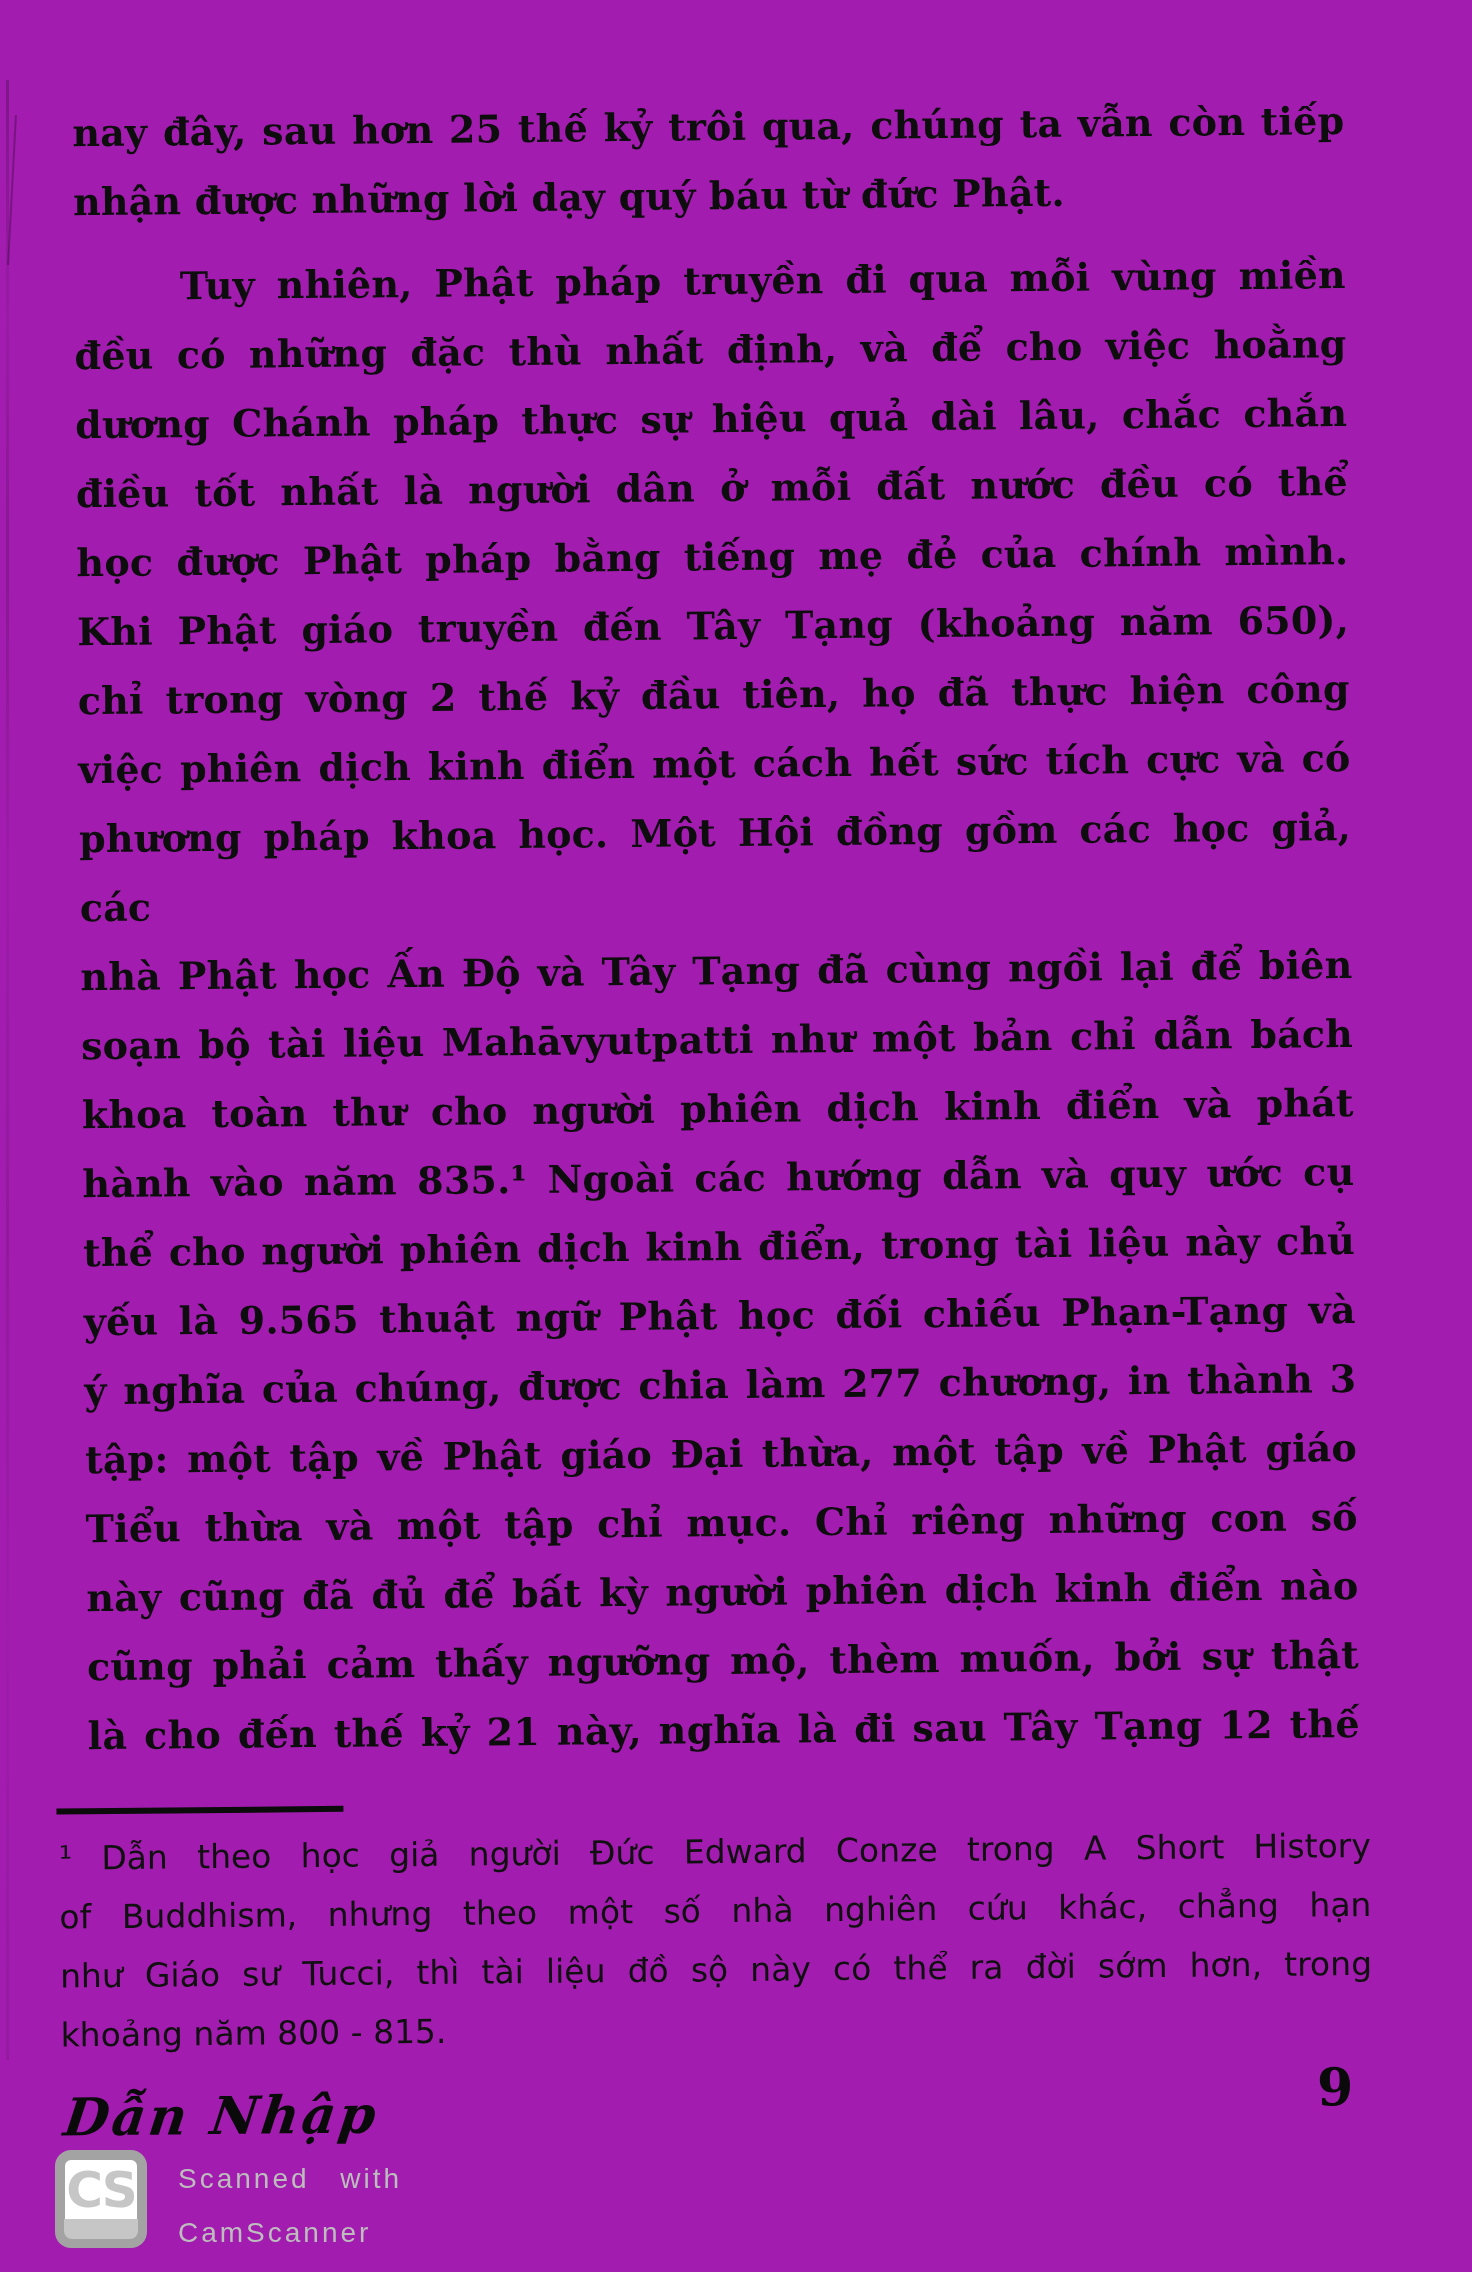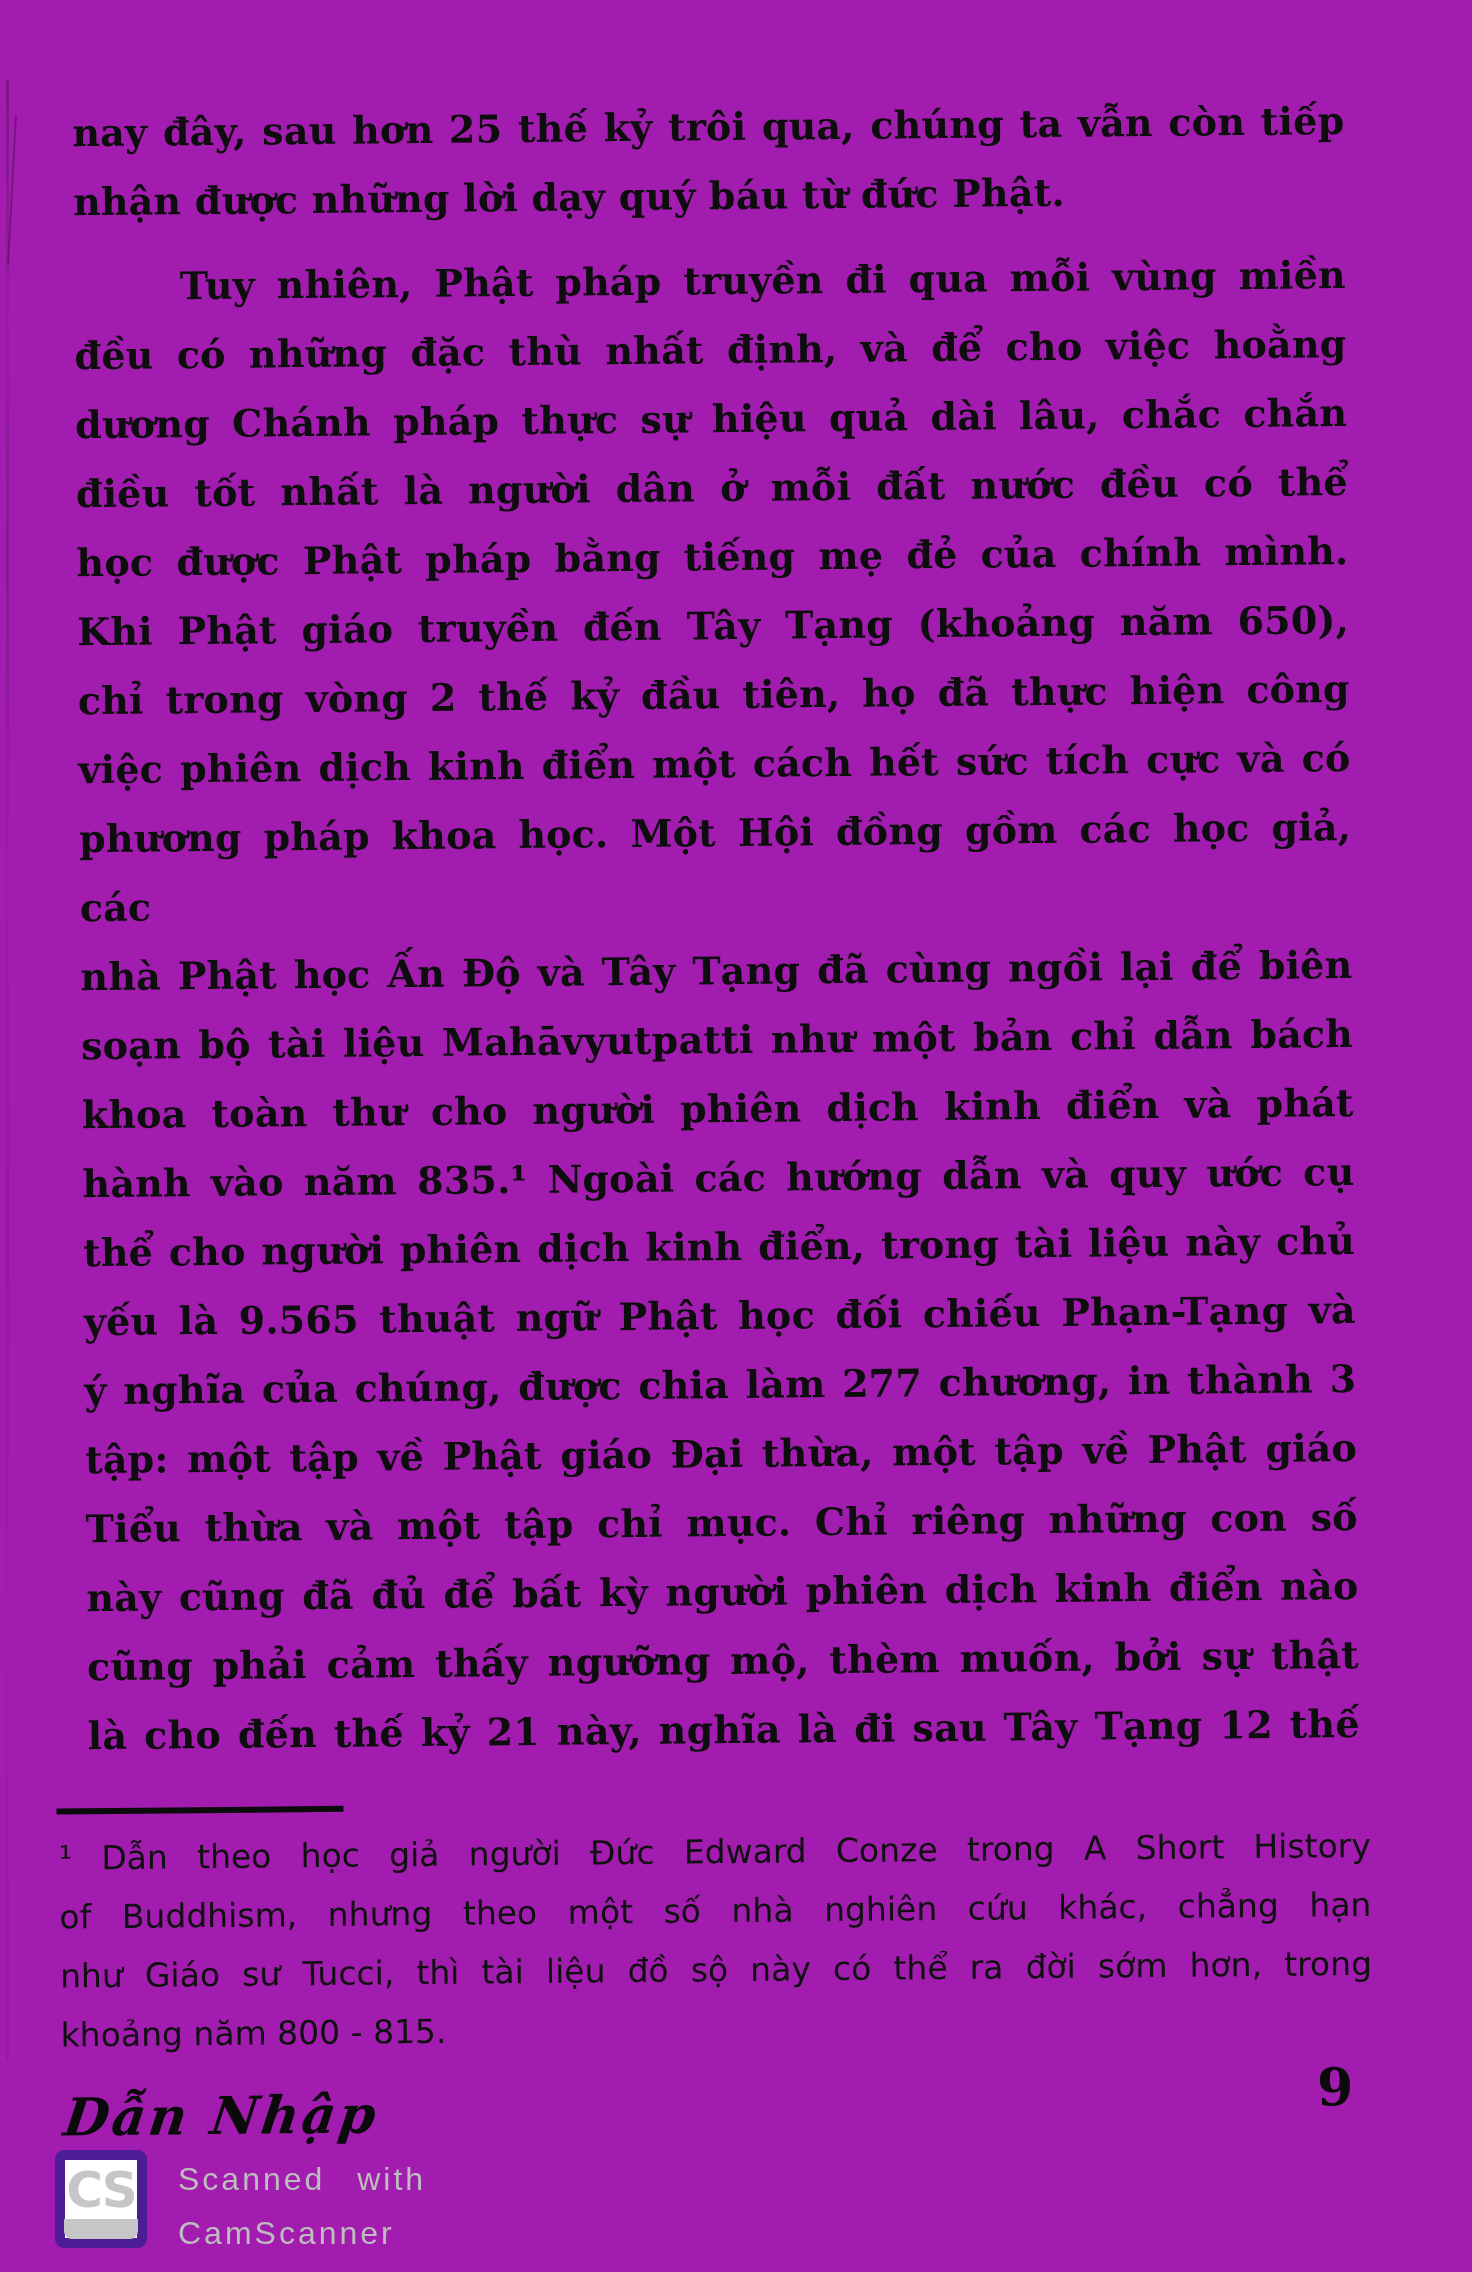--- a/index.html
+++ b/index.html
@@ -62,38 +62,38 @@
     color:#0a0a0a;
   }
   .page-number{
     position:absolute;left:1308px;top:2062px;
     font-size:52px;font-weight:bold;color:#0a0a0a;
   }
   
   .watermark{position:absolute;left:0;top:0;width:100%;height:100%;pointer-events:none;}
   .cs-logo{
     position:absolute;left:55px;top:2150px;width:92px;height:98px;
-    border:10px solid #4c1d95;border-radius:9px;
+    border:10px solid #a3a3a3;border-radius:16px;
     background:#fff;box-sizing:border-box;
   }
   .cs-text{
     position:absolute;left:0;right:0;top:2px;
     text-align:center;
     font-family:"DejaVu Sans", sans-serif;
     font-weight:bold;font-size:50px;line-height:56px;
     color:#c6c6c6;letter-spacing:-2px;
   }
   .cs-bar{
     position:absolute;left:-1px;right:-1px;bottom:-1px;height:20px;
     background:#c6c6c6;border-radius:0 0 8px 8px;
   }
   .wm-lines{
     position:absolute;left:178px;top:2152px;
     font-family:"Liberation Sans", sans-serif;
-    font-size:32px;line-height:54px;color:#bdbdbd;
+    font-size:28px;line-height:54px;color:#bdbdbd;
     letter-spacing:3px;
   }
   .wm-line1{word-spacing:20px;}
 </style>
 </head>
 <body>
 
 <div class="page">
 
   <div class="edge-line"></div>

